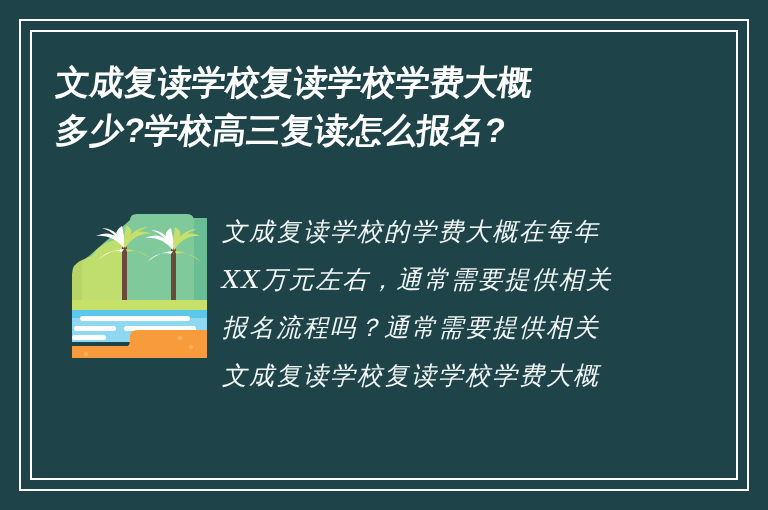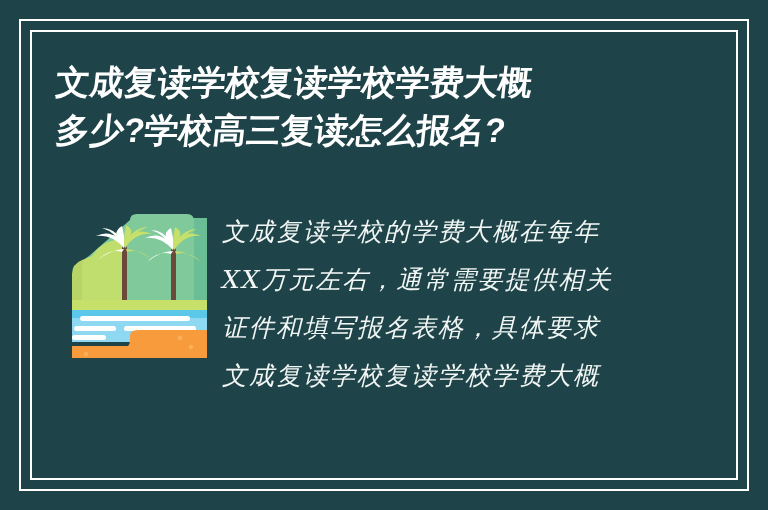--- a/index.html
+++ b/index.html
@@ -165,18 +165,18 @@
         <circle cx="119" cy="139" r="2.2" fill="#fbb05a"></circle>
         <circle cx="14" cy="146" r="2.2" fill="#fbb05a"></circle>
 
         <rect x="0" y="150" width="135" height="2" fill="#1e4449"></rect>
       </svg>
     </div>
 
     <div id="body-text">
       <div class="body-line"> 文成复读学校的学费大概在每年</div>
       <div class="body-line">XX万元左右，通常需要提供相关</div>
-      <div class="body-line">证件和填写报名表格，具体要求</div>
+      <div class="body-line">报名流程吗？通常需要提供相关</div>
       <div class="body-line">文成复读学校复读学校学费大概</div>
     </div>
 
   </div>
 </div>
 
 </body></html>

